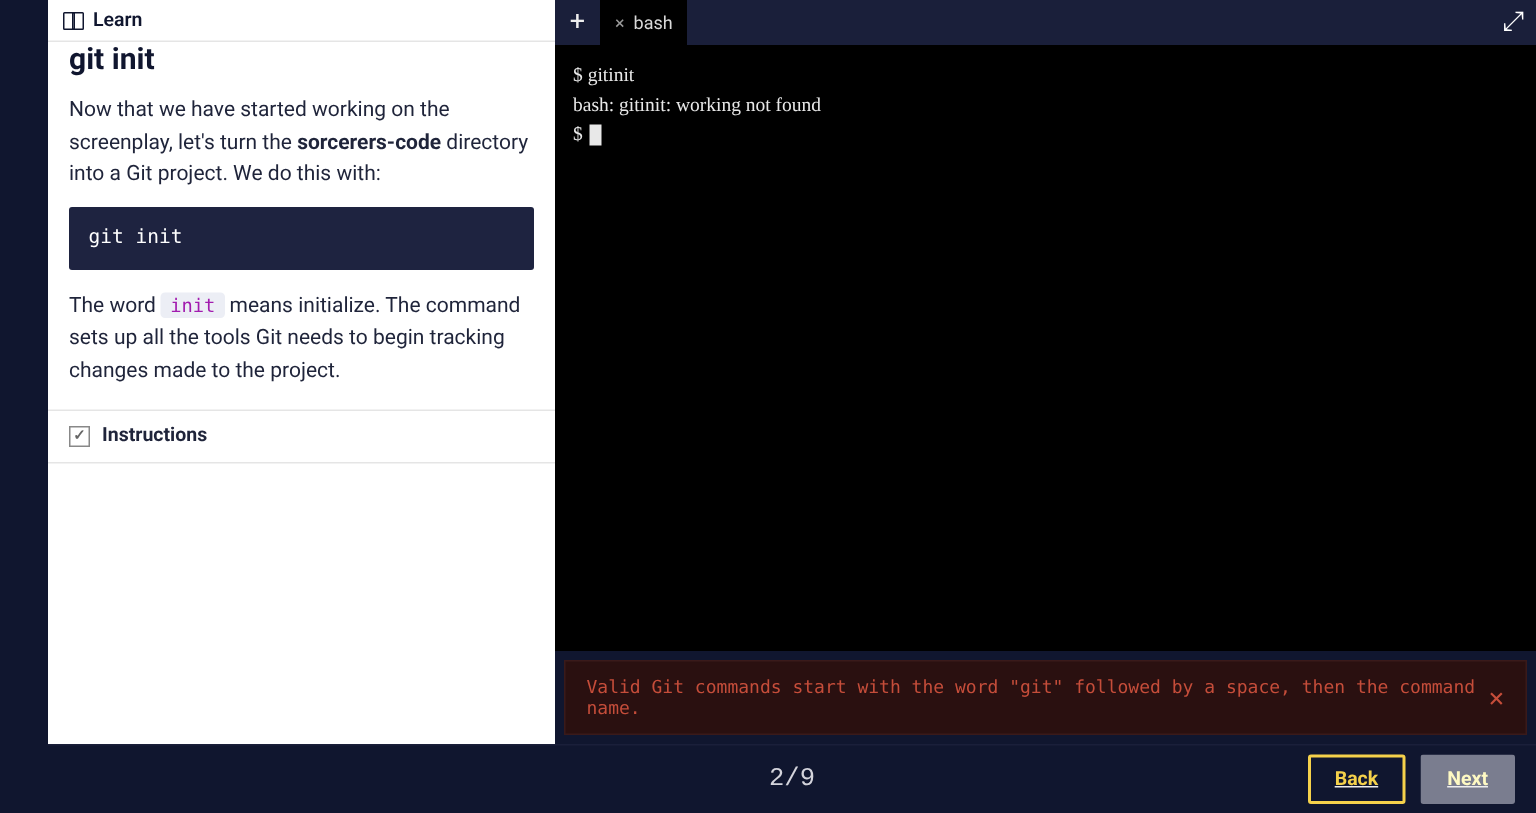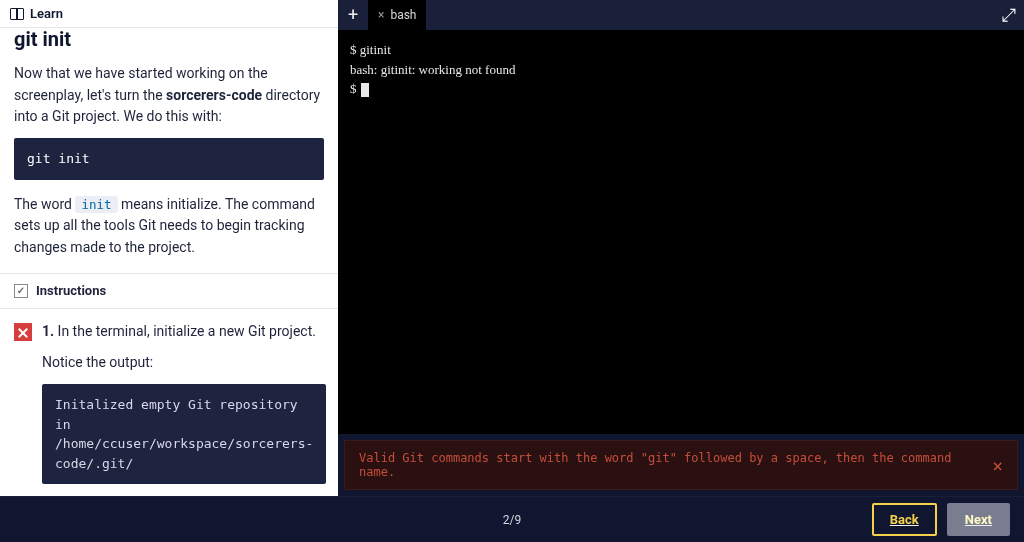--- a/index.html
+++ b/index.html
@@ -1,17 +1,17 @@
 <!DOCTYPE html>
 <html><head>
 <meta charset="utf-8">
 <style>
   * { box-sizing: border-box; margin: 0; padding: 0; }
   html, body { width: 1024px; height: 542px; font-family: -apple-system, BlinkMacSystemFont, "Segoe UI", Roboto, sans-serif; overflow: hidden; background:#10162F; }
-  .app { display:flex; flex-direction:column; width:1024px; height:542px; }
+  .app { display:flex; flex-direction:column; width:1024px; height:542px;padding-left:32px; }
   .main { flex:1; display:flex; min-height:0; }
   .left {
     width:338px; background:#fff; display:flex; flex-direction:column; min-height:0;
     box-shadow: 2px 0 4px rgba(0,0,0,0.05);
   }
   .left-header {
     display:flex; align-items:center; gap:6px; padding:6px 10px; border-bottom:1px solid #e5e5e5;
     font-size:13px; font-weight:600; color:#10162F;
   }
   .book-icon { width:14px; height:11px; position:relative; display:inline-block; }
@@ -28,21 +28,21 @@
   .para { margin:8px 0; }
   .para b { font-weight:700; }
   .codeblock {
     background:#1e2340; color:#fff; font-family:"Menlo","Consolas",monospace;
     font-size:13px; padding:11px 13px; border-radius:2px; margin:10px 0 14px;
     line-height:1.5;
   }
   .codeblock.dim { color:#d8d8e8; }
   .inlinecode {
     background:#eceef5; font-family:Menlo,Consolas,monospace; font-size:12.5px;
-    padding:1px 6px; border-radius:3px; color:#0369a1;
+    padding:1px 6px; border-radius:3px; color:#a21caf;
   }
   .italic { }
   .instr-bar {
     margin:14px -14px 12px -14px; padding:7px 14px; border-top:1px solid #e5e5e5; border-bottom:1px solid #e5e5e5;
     display:flex; align-items:center; gap:8px; font-weight:700; font-size:13px;
   }
   .chkbox { width:14px; height:14px; border:1px solid #888; display:inline-flex; align-items:center; justify-content:center; font-size:10px; color:#666;}
   .step-row { display:flex; gap:10px; }
   .step-status {
     width:18px; height:18px; background:#d63e3e; position:relative; flex:none; margin-top:2px;
@@ -77,21 +77,21 @@
   .hint-bar {
     margin:6px 6px; background:#2a1010; border:1px solid #3a1a1a; color:#c54d3a;
     font-family:Menlo,Consolas,monospace; font-size:12px; padding:10px 14px;
     display:flex; align-items:center; justify-content:flex-start;
   }
   .hint-close { color:#c54d3a; font-size:18px; cursor:pointer; }
   .footer {
     height:46px; background:#10162F; display:flex; align-items:center; justify-content:center;
     color:#eee; position:relative; border-top:1px solid #1a1f3a;
   }
-  .prog { font-size:12px; color:#d4d4dc;}
+  .prog { font-size:17px; color:#d4d4dc;font-family:Liberation Mono, monospace;}
   .footer-btns { position:absolute; right:14px; display:flex; gap:10px;text-decoration:underline; }
   .btn {
     padding:7px 16px; font-size:13px; font-weight:700; border-radius:2px; cursor:pointer; border:2px solid transparent;
   }
   .btn-back { background:transparent; border-color:#f5d14b; color:#f5d14b; }
   .btn-next { background:#7a7d8f; color:#fef9c3; }
 </style>
 </head>
 <body>
 
@@ -108,32 +108,20 @@
         <p class="para">
           <span>Now that we have started working on the screenplay, let's turn the </span><b>sorcerers-code</b><span> directory into a Git project. We do this with:</span>
         </p>
         <div class="codeblock">git init</div>
         <p class="para">
           <span>The word </span><span class="inlinecode">init</span><span> means </span><span class="italic">initialize</span><span>. The command sets up all the tools Git needs to begin tracking changes made to the project.</span>
         </p>
         <div class="instr-bar">
           <span class="chkbox">✓</span>
           <span>Instructions</span>
-        </div>
-        <div class="step-row">
-          <div class="step-status"></div>
-          <div class="step-body">
-            <p>
-              <span class="step-num">1.</span>
-              <span>In the terminal, initialize a new Git project.</span>
-            </p>
-            <p>Notice the output:</p>
-            <div class="codeblock dim step-code">Initalized empty Git repository in /home/ccuser/workspace/sorcerers-code/.git/</div>
-
-          </div>
         </div>
       </div>
     </div>
 
     <div class="right">
       <div class="term-tabs">
         <div class="term-add">+</div>
         <div class="term-tab">
           <span class="tab-close">×</span>
           <span>bash</span>

